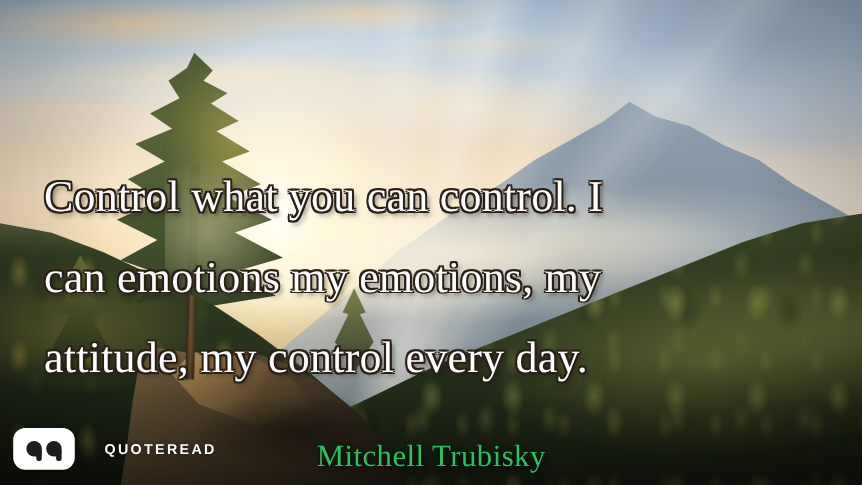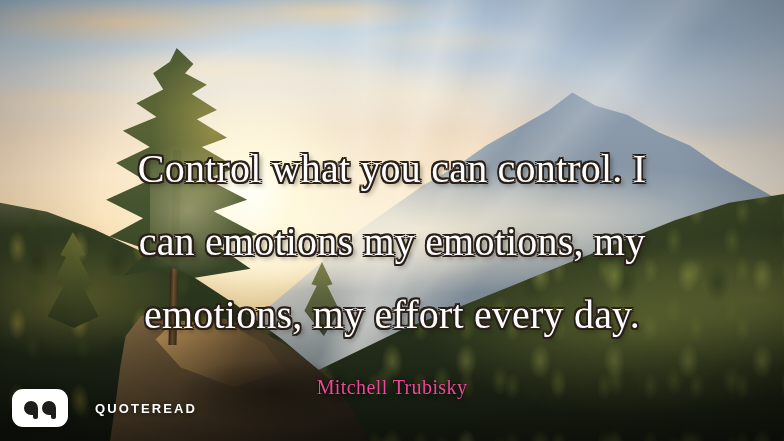--- a/index.html
+++ b/index.html
@@ -207,45 +207,45 @@
       radial-gradient(ellipse 560px 330px at 50% 44%, rgba(0,0,0,0) 52%, rgba(0,0,0,0.22) 82%, rgba(0,0,0,0.38) 100%),
       linear-gradient(to bottom, rgba(0,0,0,0) 72%, rgba(0,0,0,0.28) 92%, rgba(0,0,0,0.42) 100%);
   }
 
   
   .content { position: absolute; inset: 0; }
 
   .quote-block {
     position: absolute;
     left: 0; right: 0;
-    top: 132px;
-    text-align: center;
-    padding: 0 12px;
+    top: 142px;
+    text-align: left;
+    padding: 0 40px;
   }
   .quote-line {
     color: #ffffff;
     font-size: 40px;
     line-height: 73px;
     letter-spacing: .2px;
     white-space: nowrap;
     text-shadow:
       -1.6px -1.6px 0 #2a2018, 1.6px -1.6px 0 #2a2018,
       -1.6px  1.6px 0 #2a2018, 1.6px  1.6px 0 #2a2018,
        0     -1.8px 0 #2a2018, 0      1.8px 0 #2a2018,
       -1.8px  0    0 #2a2018, 1.8px   0    0 #2a2018,
        3px 3px 5px rgba(20,14,8,0.55);
   }
 
   .author {
     position: absolute;
     left: 0; right: 0;
-    top: 376px;
+    top: 400px;
     text-align: center;
-    color: #ec4899;
-    font-size: 20px;
+    color: #22c55e;
+    font-size: 28px;
     letter-spacing: .4px;
     text-shadow: 2px 2px 6px rgba(0,0,0,0.75), 0 0 2px rgba(0,0,0,0.6);
   }
 
   
   .brand {
     position: absolute;
     left: 12px; top: 389px;
     display: flex;
     align-items: center;
@@ -310,21 +310,21 @@
   <div class="pine-trunk"></div>
   <div class="pine-canopy"></div>
   <div class="pine-glow"></div>
   <div class="bg-layer vignette"></div>
 
   <div class="content">
 
     <div class="quote-block">
       <div class="quote-line">Control what you can control. I</div>
       <div class="quote-line">can emotions my emotions, my</div>
-      <div class="quote-line">emotions, my effort every day.</div>
+      <div class="quote-line">attitude, my control every day.</div>
     </div>
 
     <div class="author">Mitchell Trubisky</div>
 
     <div class="brand">
       <div class="brand-mark">
         <span class="qmark"></span>
         <span class="qmark"></span>
       </div>
       <div class="brand-name">QUOTEREAD</div>

